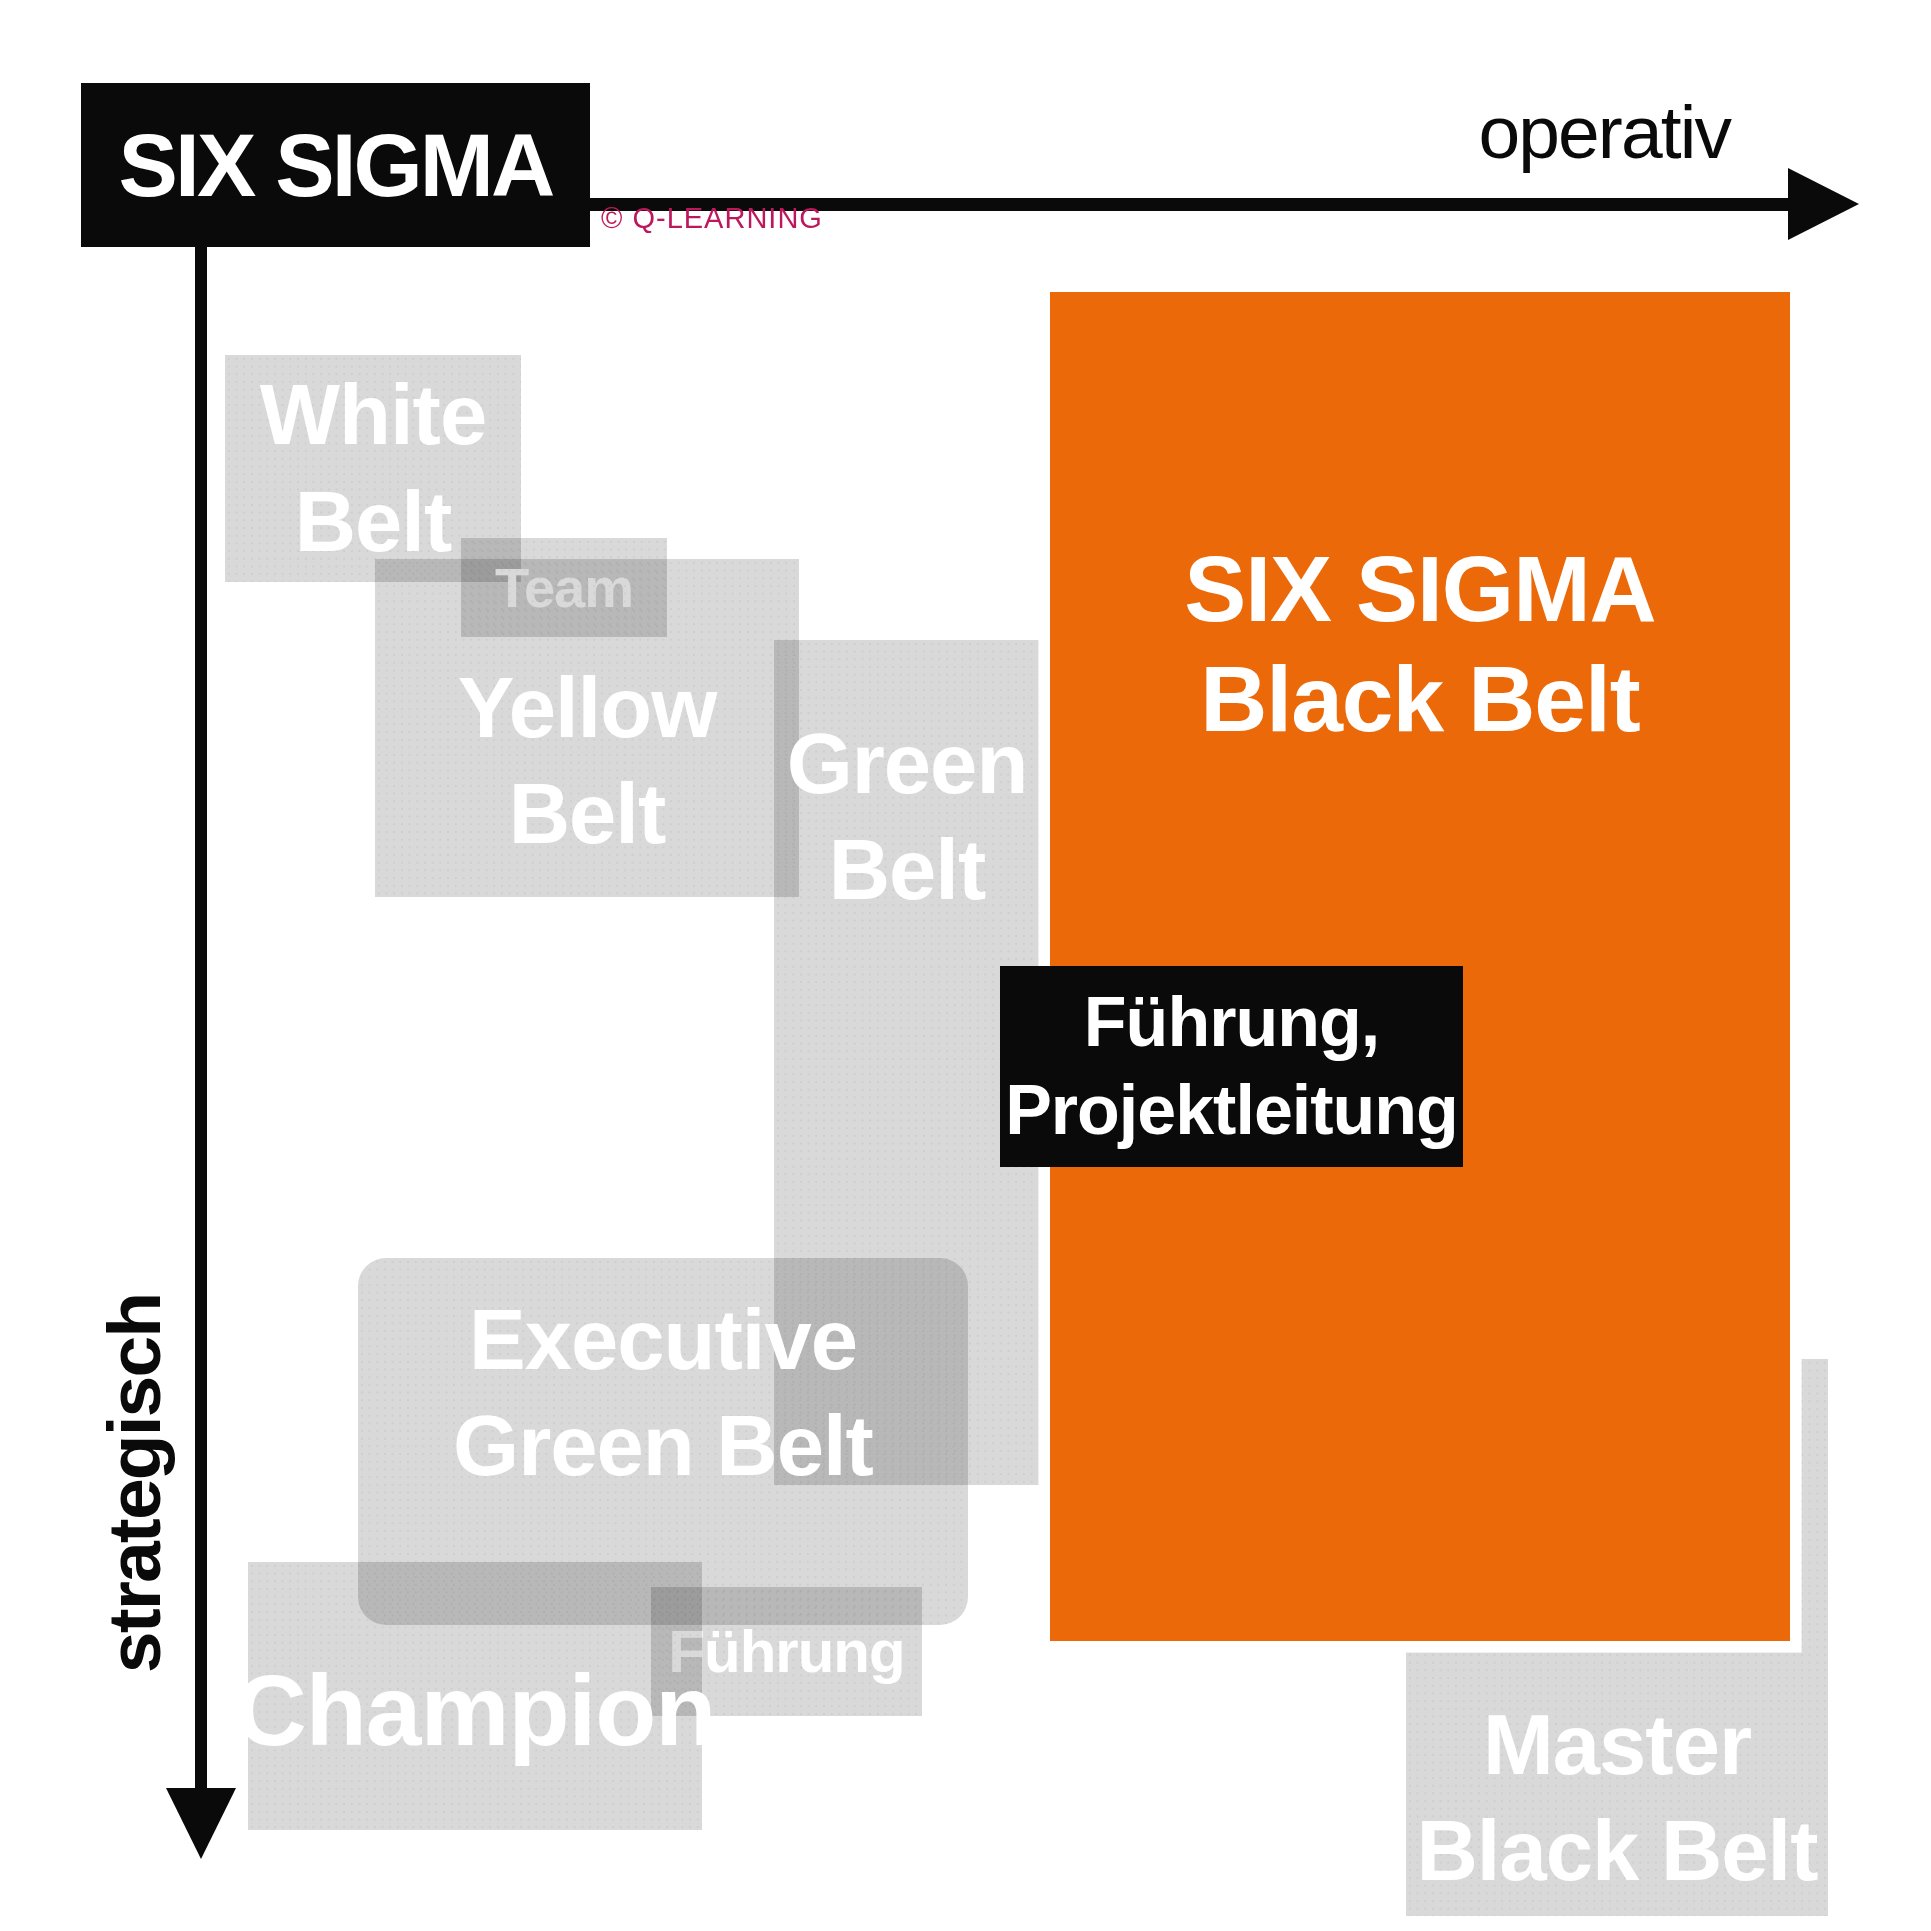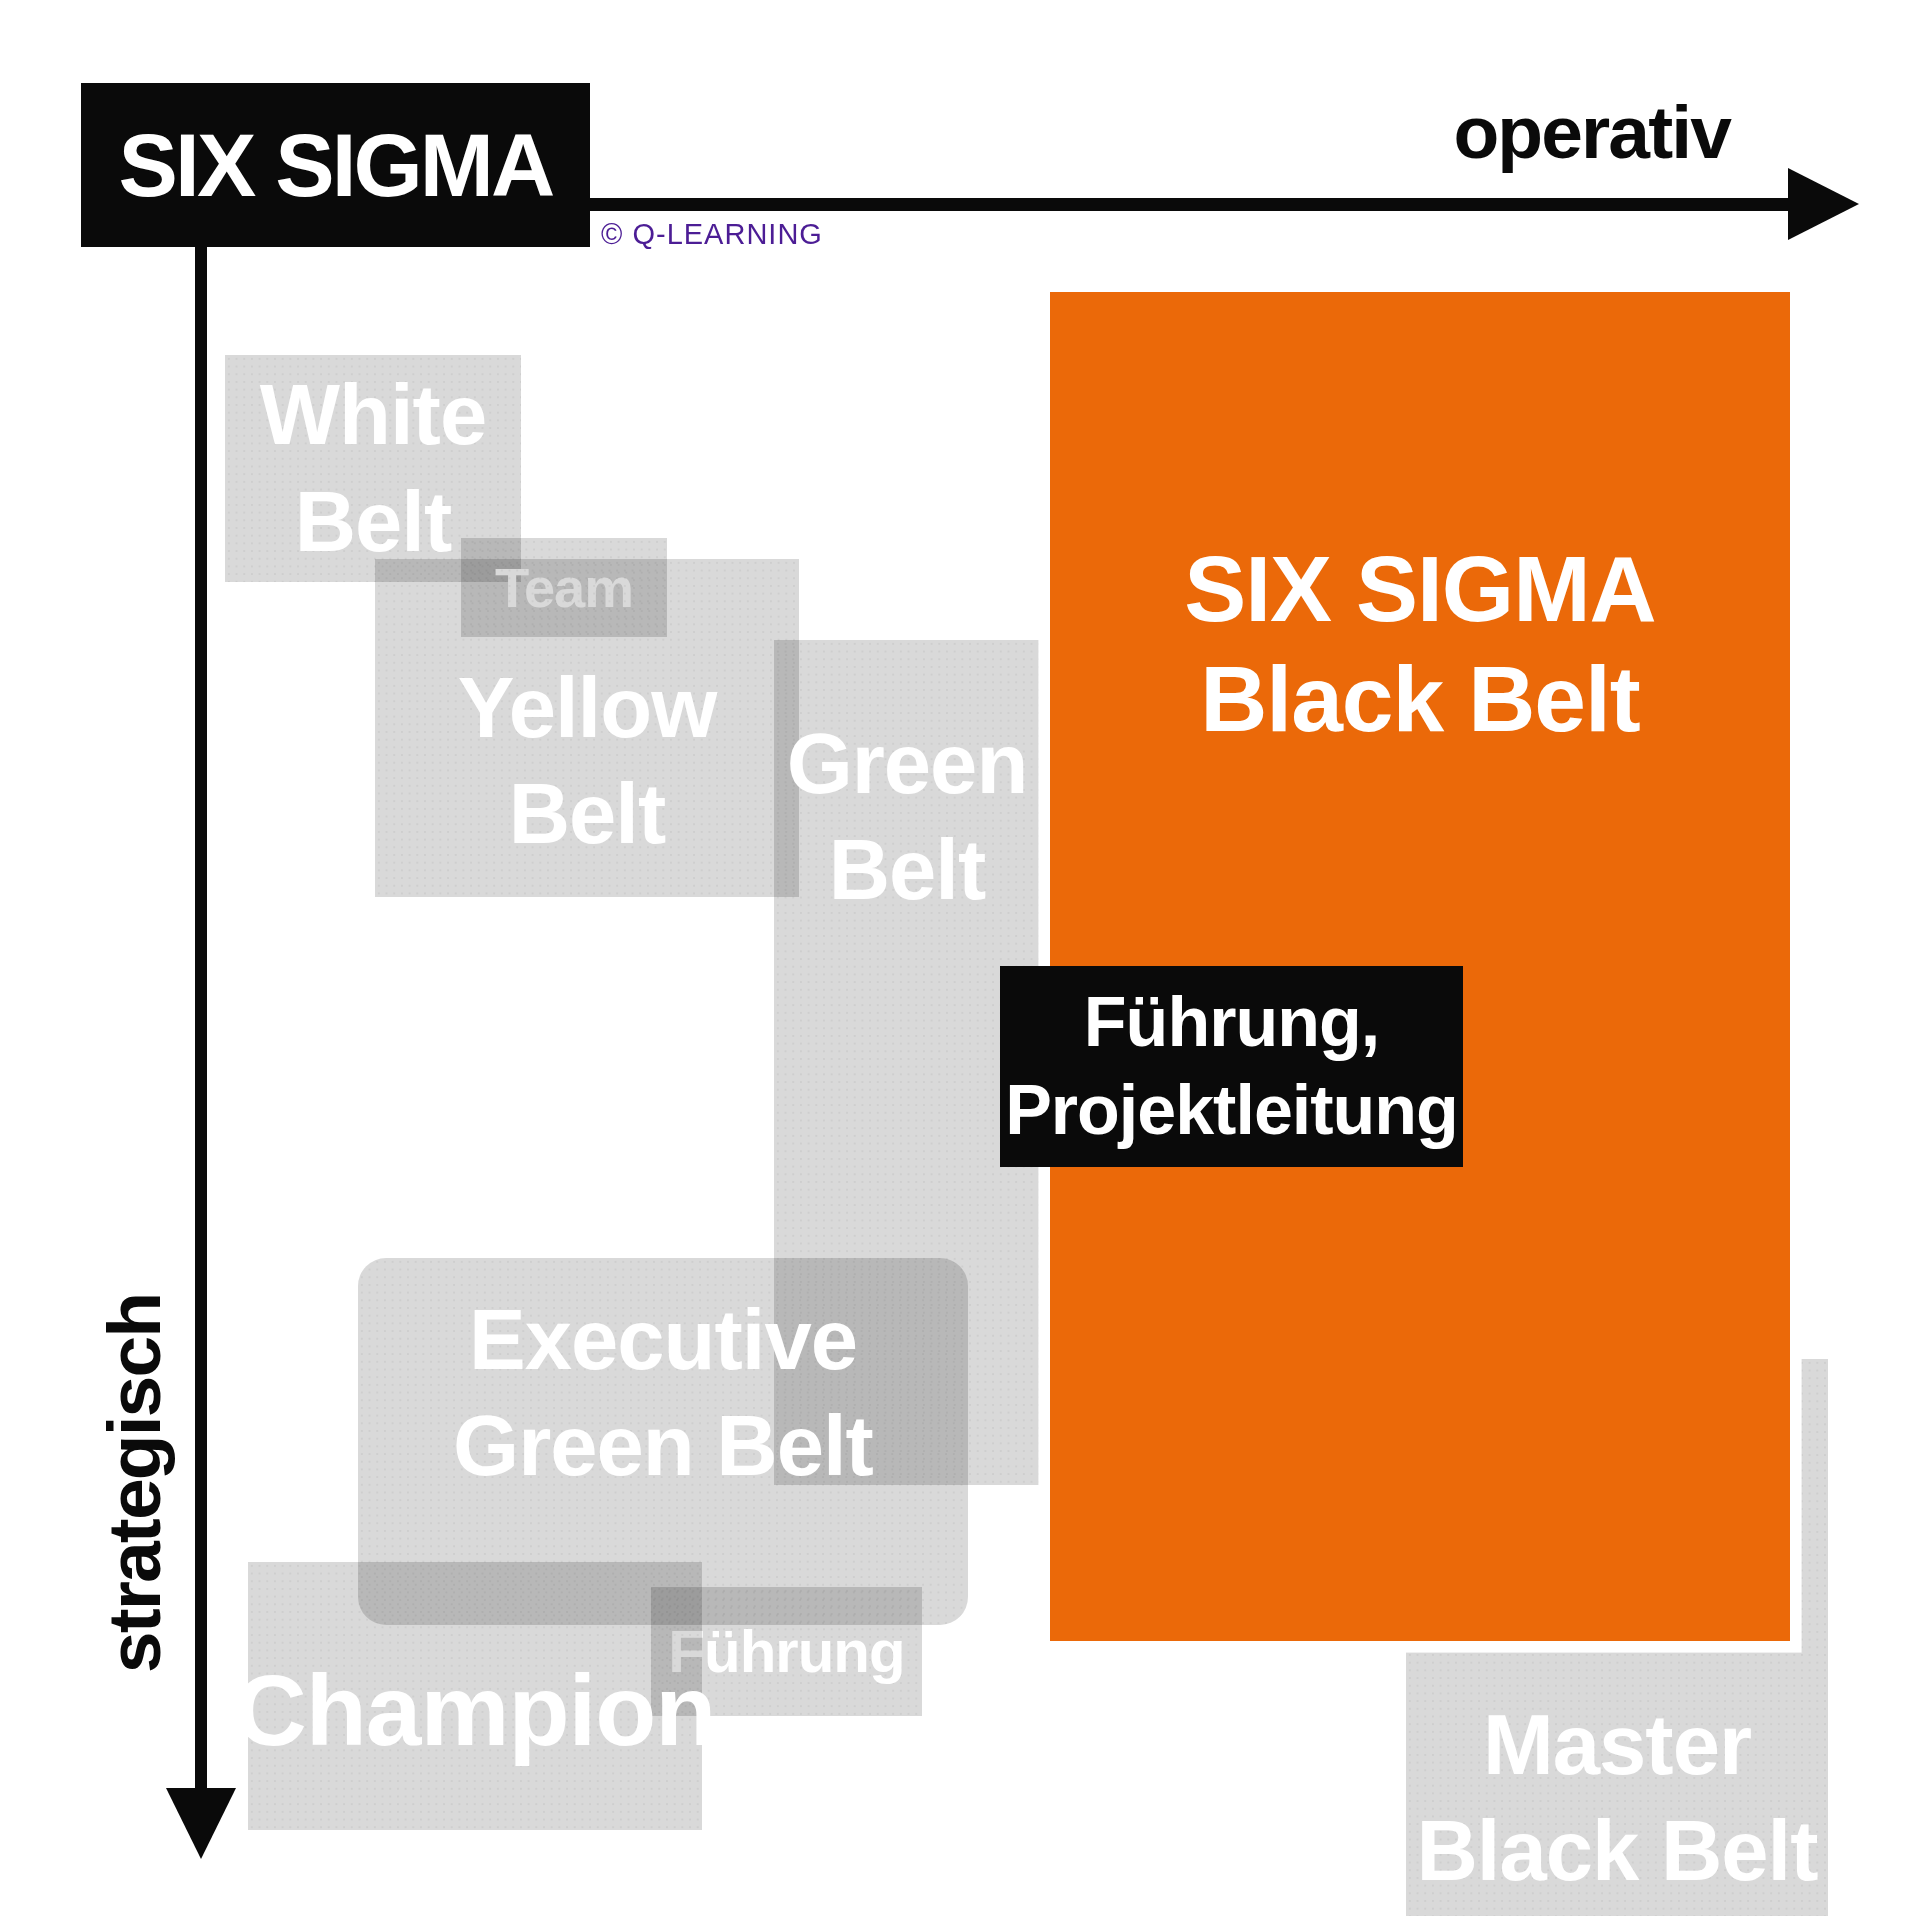--- a/index.html
+++ b/index.html
@@ -8,30 +8,30 @@
 
   
   .axis-line{position:absolute;background:#0a0a0a;}
   #h-line{left:590px;top:198px;width:1202px;height:12.6px;}
   #v-line{left:195px;top:247px;width:11.6px;height:1543px;}
   #h-head{position:absolute;left:1788px;top:168px;width:0;height:0;
           border-left:71px solid #0a0a0a;border-top:36px solid transparent;border-bottom:36px solid transparent;}
   #v-head{position:absolute;left:166px;top:1788px;width:0;height:0;
           border-top:71px solid #0a0a0a;border-left:35px solid transparent;border-right:35px solid transparent;}
   #operativ{position:absolute;left:1352px;top:89px;width:378px;text-align:right;
-            font-size:75px;font-weight:bold;color:#0a0a0a;letter-spacing:-1.9px;}
+            font-size:75px;font-weight:normal;color:#0a0a0a;letter-spacing:-1.9px;}
   #strategisch{position:absolute;left:-88px;top:1445px;width:444px;height:77px;
                transform:rotate(-90deg);text-align:center;line-height:77px;
                font-size:75px;font-weight:bold;color:#0a0a0a;letter-spacing:-1.9px;}
 
   
   #title-box{position:absolute;left:81px;top:83px;width:509px;height:164px;background:#0a0a0a;
              display:flex;align-items:center;justify-content:center;z-index:5;}
   #title-box .t{color:#fff;font-size:89px;font-weight:bold;letter-spacing:-2.9px;white-space:nowrap;}
-  #copyright{position:absolute;left:601px;top:218px;font-size:29px;color:#4c1d95;letter-spacing:1px;z-index:5;}
+  #copyright{position:absolute;left:601px;top:202px;font-size:29px;color:#be185d;letter-spacing:1px;z-index:5;}
 
   
   .gbox{position:absolute;background-color:rgba(0,0,0,0.149);
         background-image:radial-gradient(rgba(0,0,0,0.05) 1px,rgba(0,0,0,0) 1.2px);
         background-size:7.7px 7.7px;
         color:#ffffff;font-weight:bold;text-align:center;white-space:pre-line;
         display:flex;align-items:center;justify-content:center;z-index:1;
         letter-spacing:-1px;}
   #white-belt{left:225px;top:355px;width:296px;height:227px;font-size:85px;line-height:1.25;}
   #team{left:461px;top:538px;width:206px;height:99px;font-size:56px;}

